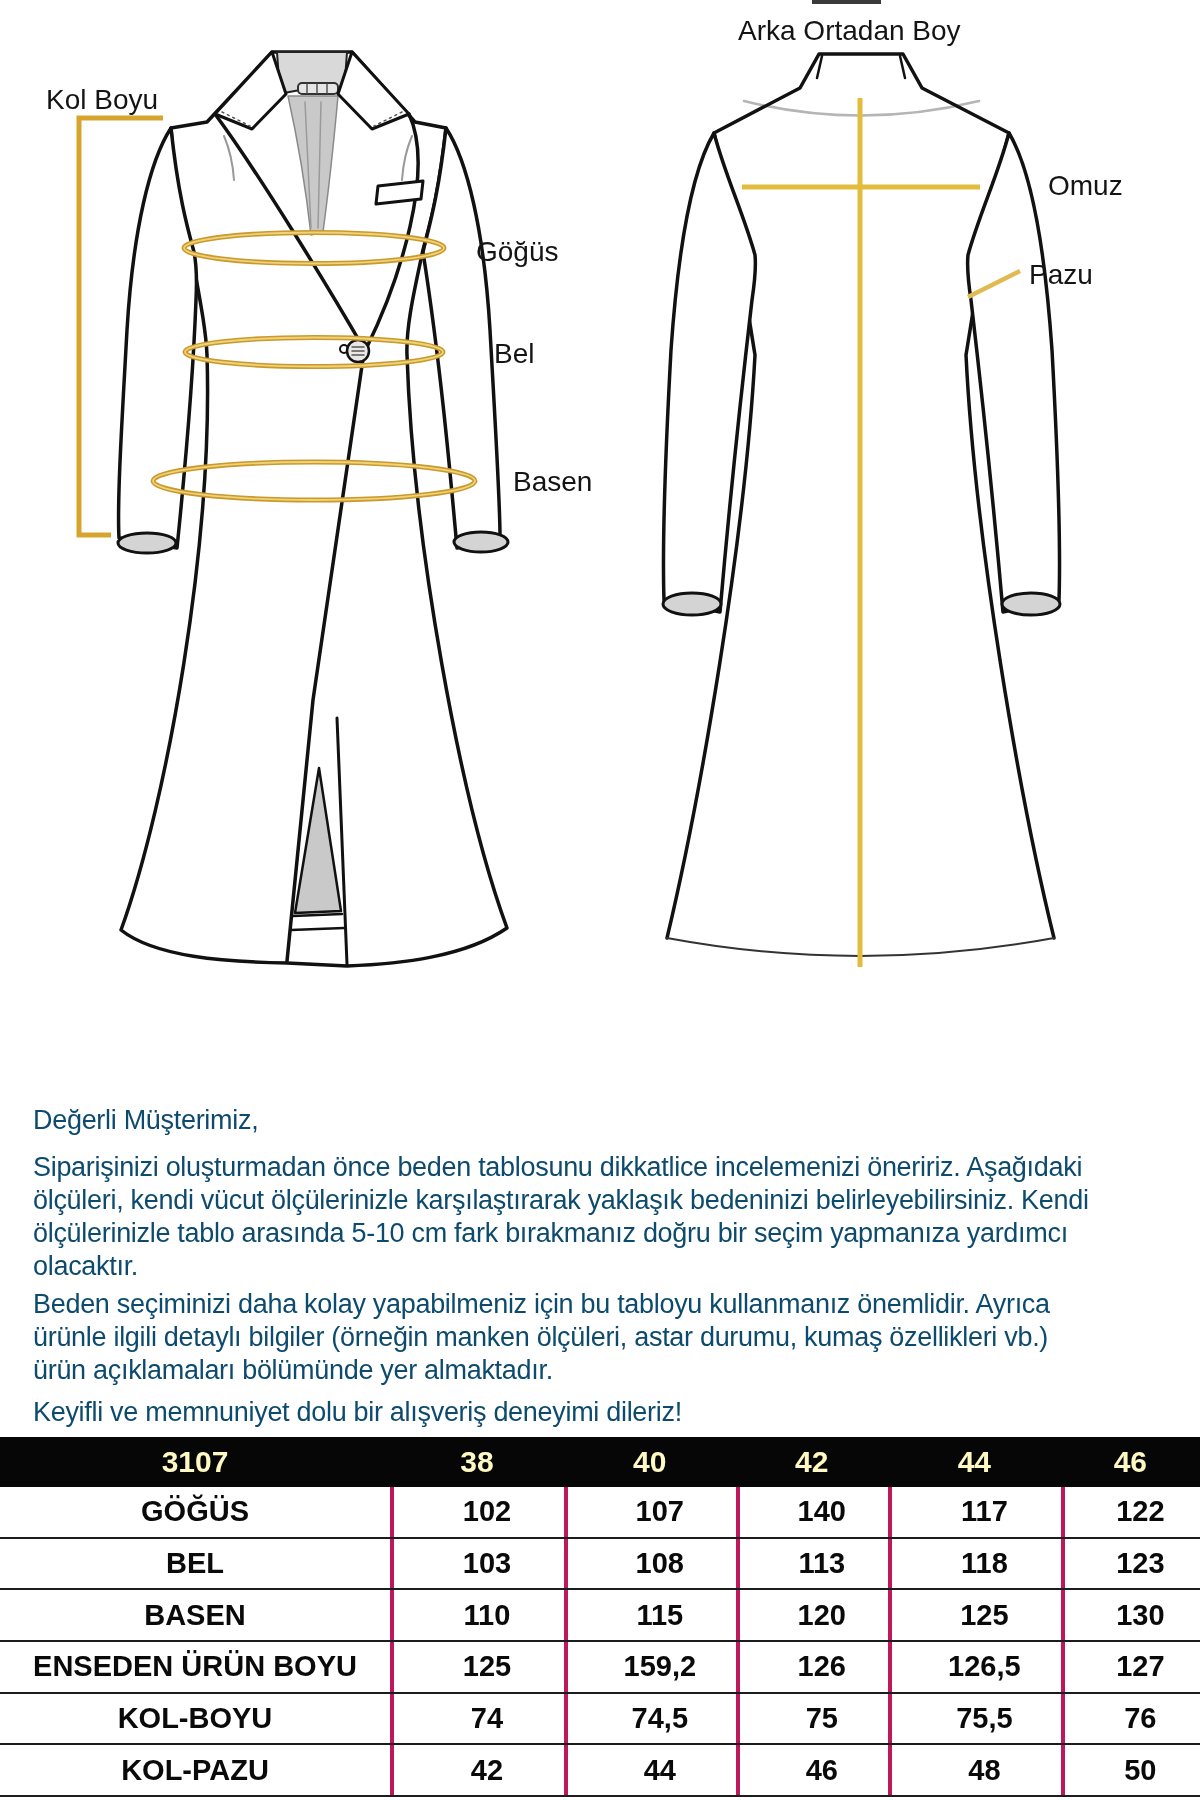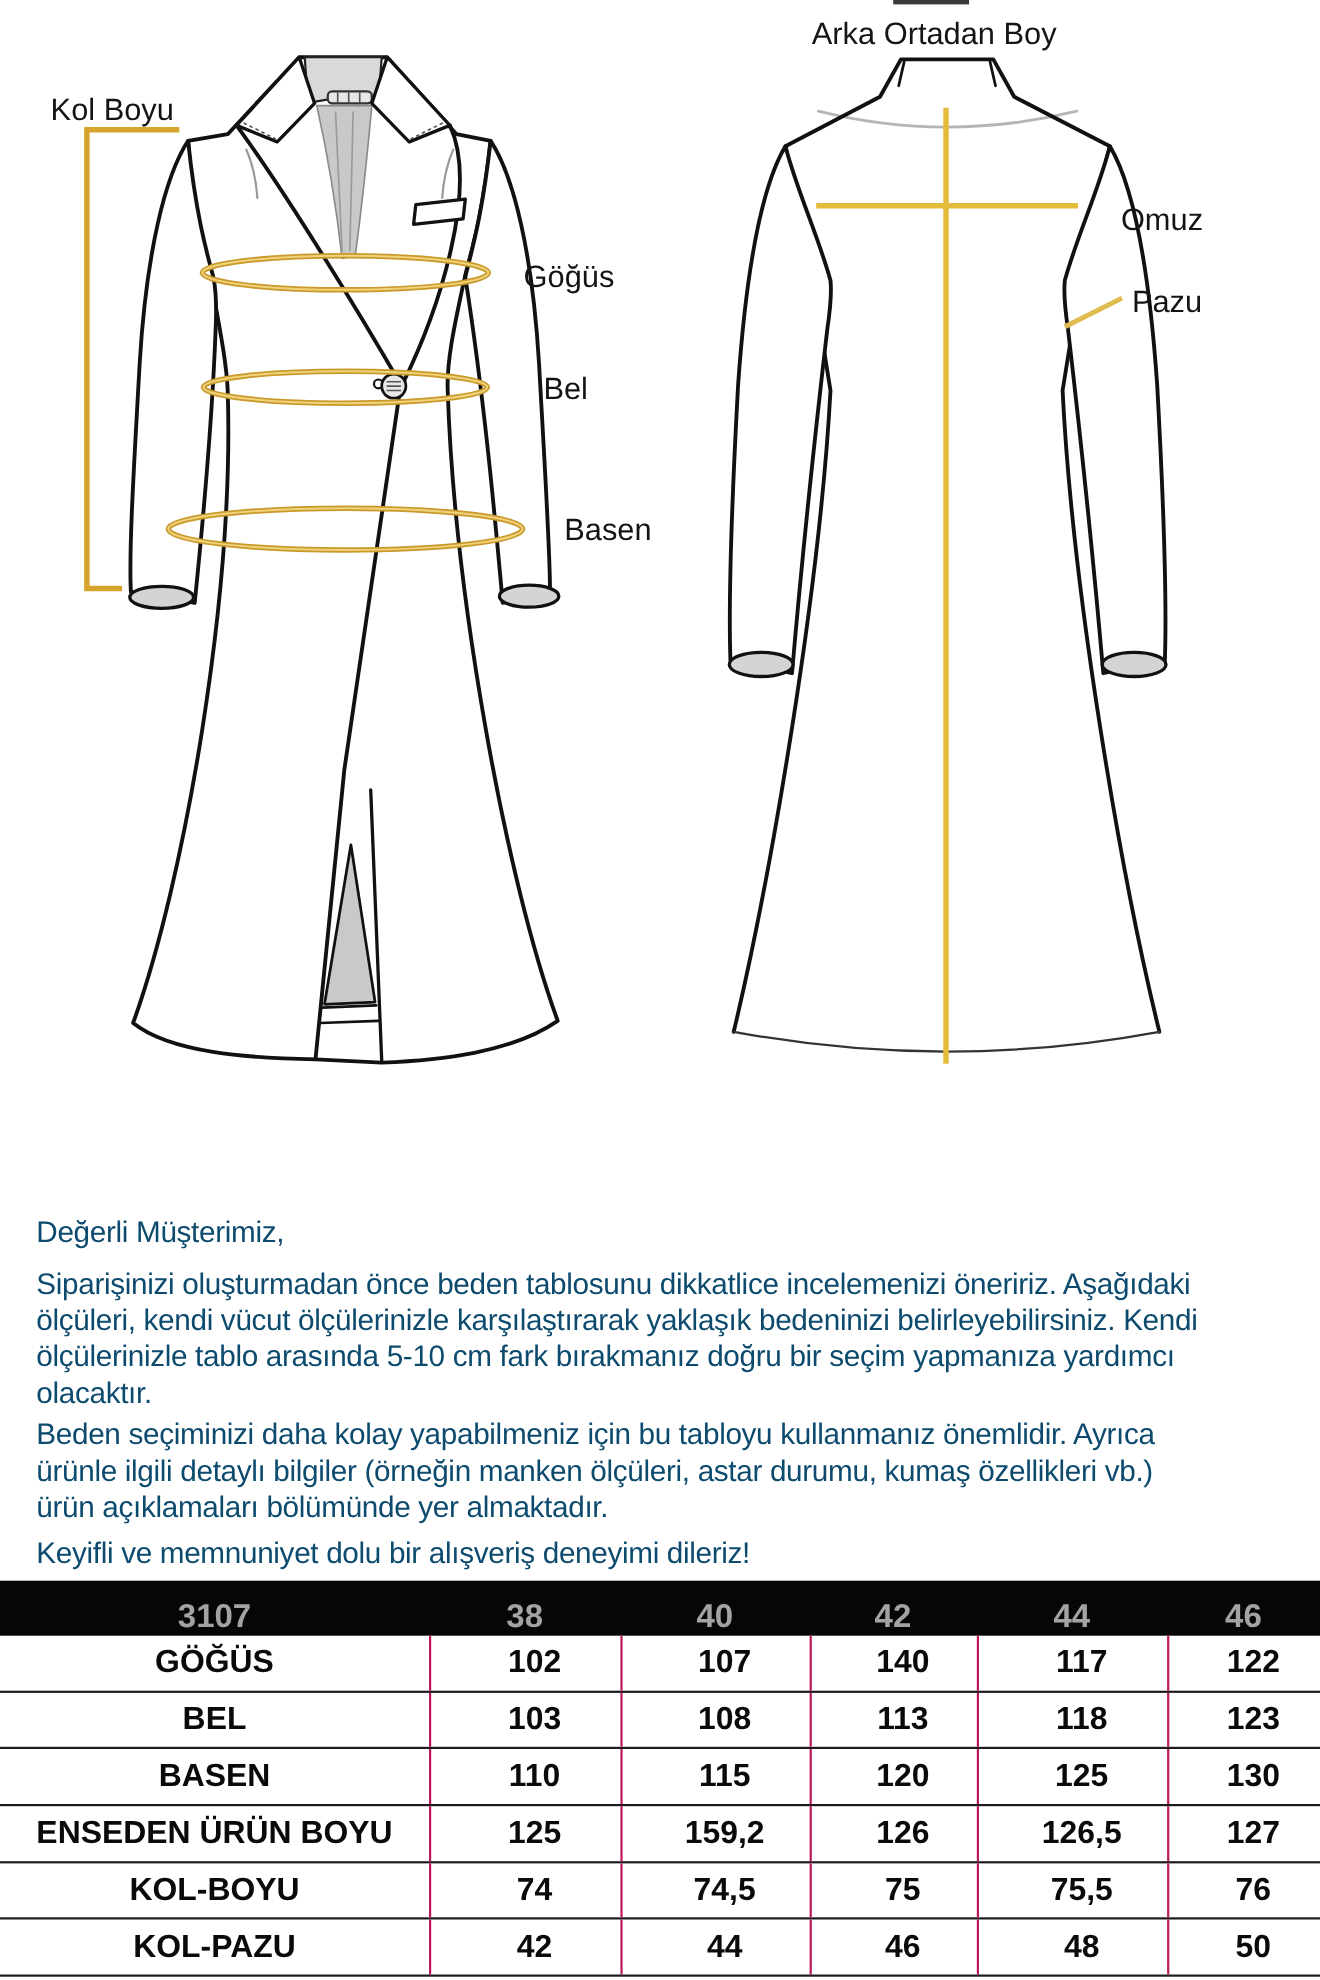--- a/index.html
+++ b/index.html
@@ -15,35 +15,35 @@
   }
   .intro{position:absolute;left:33px;right:20px;}
   .intro-text{
     font-size:27px;line-height:33px;letter-spacing:-0.3px;color:#0c4a6e;
     white-space:pre-line;
   }
   .size-table{
     position:absolute;left:0;top:1437px;width:1200px;
   }
   .st-header{
-    display:flex;height:50px;background:#060606;color:#a3a3a3;
-    font-weight:bold;font-size:30px;align-items:flex-end;
+    display:flex;height:50px;background:#060606;color:#fef9c3;
+    font-weight:bold;font-size:30px;align-items:center;
   }
   .st-row{
     display:flex;height:51.7px;box-sizing:border-box;
     border-bottom:2px solid #1c1c1c;font-weight:bold;font-size:29px;color:#0a0a0a;
   }
   .cell{display:flex;align-items:center;justify-content:center;box-sizing:border-box;}
   .c0{width:32.5%;}
   .c1{width:14.5%;}
   .c2{width:14.3%;}
   .c3{width:12.7%;}
   .c4{width:14.4%;}
   .c5{width:11.6%;}
-  .st-row .cell + .cell{border-left:2px solid #be185d;padding-left:16px;}
+  .st-row .cell + .cell{border-left:4px solid #be185d;padding-left:16px;}
 </style>
 </head>
 <body>
 
 <div class="page">
 
   <div class="diagram">
     <svg width="1200" height="1000" viewBox="0 0 1200 1000">
 
       <rect x="812" y="0" width="69" height="4" fill="#3a3a3a"></rect>
@@ -149,21 +149,21 @@
         <path d="M742,187 L980,187" stroke="#E4BC3C" stroke-width="5"></path>
         <path d="M968,297 L1020,271" stroke="#E0BC50" stroke-width="4.5"></path>
       </g>
     </svg>
 
     <div class="dia-label" style="left:46px;top:85px;">Kol Boyu</div>
     <div class="dia-label" style="left:476px;top:237px;">Göğüs</div>
     <div class="dia-label" style="left:494px;top:339px;">Bel</div>
     <div class="dia-label" style="left:513px;top:467px;">Basen</div>
     <div class="dia-label" style="left:738px;top:16px;">Arka Ortadan Boy</div>
-    <div class="dia-label" style="left:1019px;top:171px;margin-top:14px;">Omuz</div>
+    <div class="dia-label" style="left:1048px;top:171px;">Omuz</div>
     <div class="dia-label" style="left:1029px;top:260px;">Pazu</div>
   </div>
 
   <div class="intro" style="top:1104px;">
     <div class="intro-text">Değerli Müşterimiz,</div>
   </div>
   <div class="intro" style="top:1151px;">
     <div class="intro-text">Siparişinizi oluşturmadan önce beden tablosunu dikkatlice incelemenizi öneririz. Aşağıdaki
 ölçüleri, kendi vücut ölçülerinizle karşılaştırarak yaklaşık bedeninizi belirleyebilirsiniz. Kendi
 ölçülerinizle tablo arasında 5-10 cm fark bırakmanız doğru bir seçim yapmanıza yardımcı

